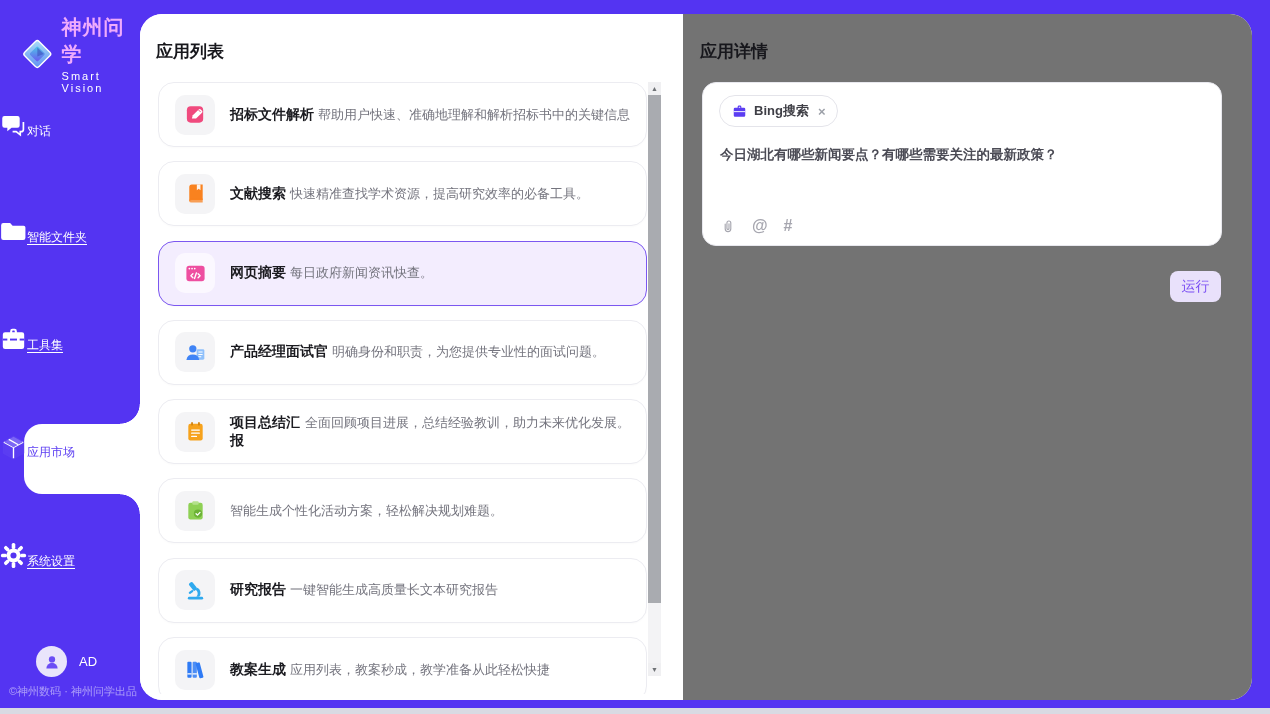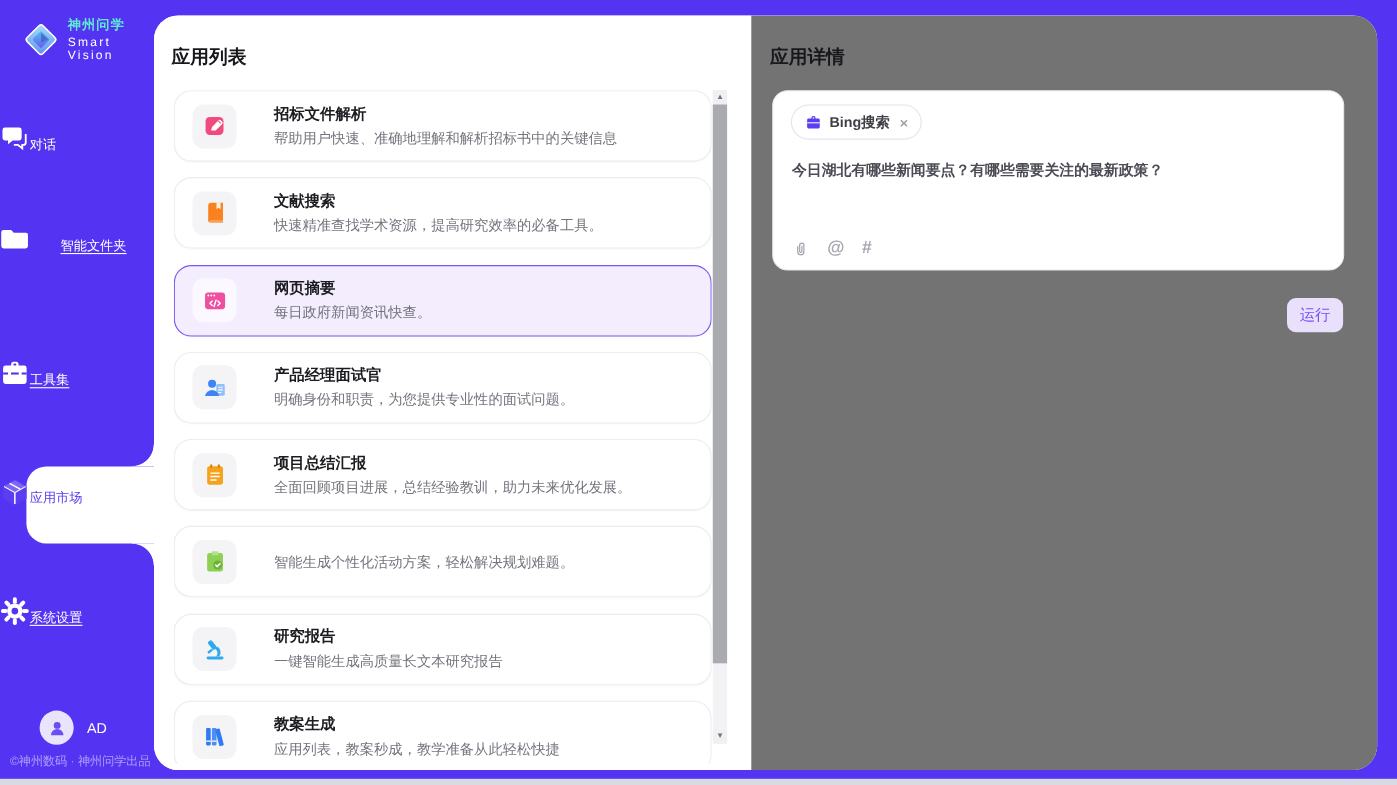--- a/index.html
+++ b/index.html
@@ -9,21 +9,21 @@
     background:#5434f2;
     position:relative; overflow:hidden;
   }
   .bottom-strip { position:absolute; left:0; bottom:0; width:100%; height:6px; background:#d9dae3; }
 
   
   .sidebar { position:absolute; left:0; top:0; width:140px; height:708px; }
   .logo { position:absolute; left:20px; top:14px; display:flex; align-items:center; gap:7px; }
   .logo-diamond { width:38px; height:38px; }
   .logo-text-wrap { display:flex; flex-direction:column; }
-  .logo-title { color:#5eead4; font-weight:bold; font-size:12px; letter-spacing:1px; }
+  .logo-title { color:#f0abfc; font-weight:bold; font-size:20px; letter-spacing:1px; }
   .logo-sub { color:#fff; font-size:11px; letter-spacing:2px; margin-top:2px; }
 
   .nav-item { position:absolute; left:0; width:140px; display:flex; flex-direction:row; align-items:center; cursor:pointer; }
   .nav-item svg { width:27px; height:27px; }
   .nav-label { color:#fff; font-size:12px; margin-top:7px; }
   .nav-label.underlined { text-decoration:underline; text-underline-offset:3px; }
 
   .nav-active-blob { position:absolute; left:24px; top:424px; width:116px; height:70px; background:#fff; border-radius:18px 0 0 18px; }
   .nav-active-blob::before { content:""; position:absolute; right:0; top:-20px; width:20px; height:20px;
     background:radial-gradient(circle 20px at 0 0, #5434f2 19.3px, #fff 20px); }
@@ -47,21 +47,21 @@
   .list-panel .panel-title { position:absolute; left:16px; top:26px; }
 
   .cards { position:absolute; left:18px; top:68px; width:489px; height:612px; overflow:hidden; }
   .app-card { position:relative; height:65px; margin-bottom:14.3px; border:1px solid #ececf1; border-radius:16px;
     background:#fff; display:flex; align-items:center; padding:0 16px; gap:15px; cursor:pointer;
     box-shadow:0 1px 2px rgba(0,0,0,0.02); }
   .app-card.selected { background:#f3edfe; border:1.5px solid #7b57f0; }
   .app-icon-box { width:40px; height:40px; border-radius:10px; background:#f4f4f6; display:flex; align-items:center; justify-content:center; flex:none; }
   .app-card.selected .app-icon-box { background:#fbf8ff; }
   .app-icon-box svg { width:23px; height:23px; }
-  .app-texts { display:flex; flex-direction:column; gap:4px; min-width:0;margin-left:19px; }
+  .app-texts { display:flex; flex-direction:row; gap:4px; min-width:0; }
   .app-name { font-size:14px; font-weight:bold; color:#1b1b20; }
   .app-desc { font-size:13px; color:#74747e; white-space:nowrap; }
 
   
   .scrollbar { position:absolute; left:508px; top:68px; width:13px; height:594px; background:#f3f3f5; }
   .scroll-btn { position:absolute; left:0; width:13px; height:13px; background:#f0f0f2; display:flex; align-items:center; justify-content:center;
     font-size:7px; color:#6f7276; cursor:pointer; }
   .scroll-btn.up { top:0; }
   .scroll-btn.down { bottom:0; }
   .scroll-thumb { position:absolute; left:0; top:13px; width:13px; height:508px; background:#a9abb0; cursor:pointer; }
@@ -115,21 +115,21 @@
   <div class="nav-item" style="top:112px;">
     <span>
       <svg viewBox="0 0 24 24">
         <path fill="#fff" d="M2.5 3.5h11.5a2 2 0 0 1 2 2v6.5a2 2 0 0 1-2 2H8.8l-3.8 3v-3H2.5a2 2 0 0 1-2-2V5.5a2 2 0 0 1 2-2z" transform="translate(1.5,0)"></path>
         <path fill="none" stroke="#fff" stroke-width="1.5" d="M20.8 8.8v6.7a2 2 0 0 1-2 2h-.8v2.8l-3.6-2.8h-3.2"></path>
       </svg>
     </span>
     <span class="nav-label">对话</span>
   </div>
 
-  <div class="nav-item" style="top:204px;gap:28px;">
+  <div class="nav-item" style="top:218px;">
     <span>
       <svg viewBox="0 0 24 24">
         <path fill="#fff" d="M3 4.5h6l2.2 2.3H21a1.6 1.6 0 0 1 1.6 1.6v9.1a2 2 0 0 1-2 2H3a2 2 0 0 1-2-2V6.5a2 2 0 0 1 2-2z"></path>
       </svg>
     </span>
     <span class="nav-label underlined">智能文件夹</span>
   </div>
 
   <div class="nav-item" style="top:326px;">
     <span>

